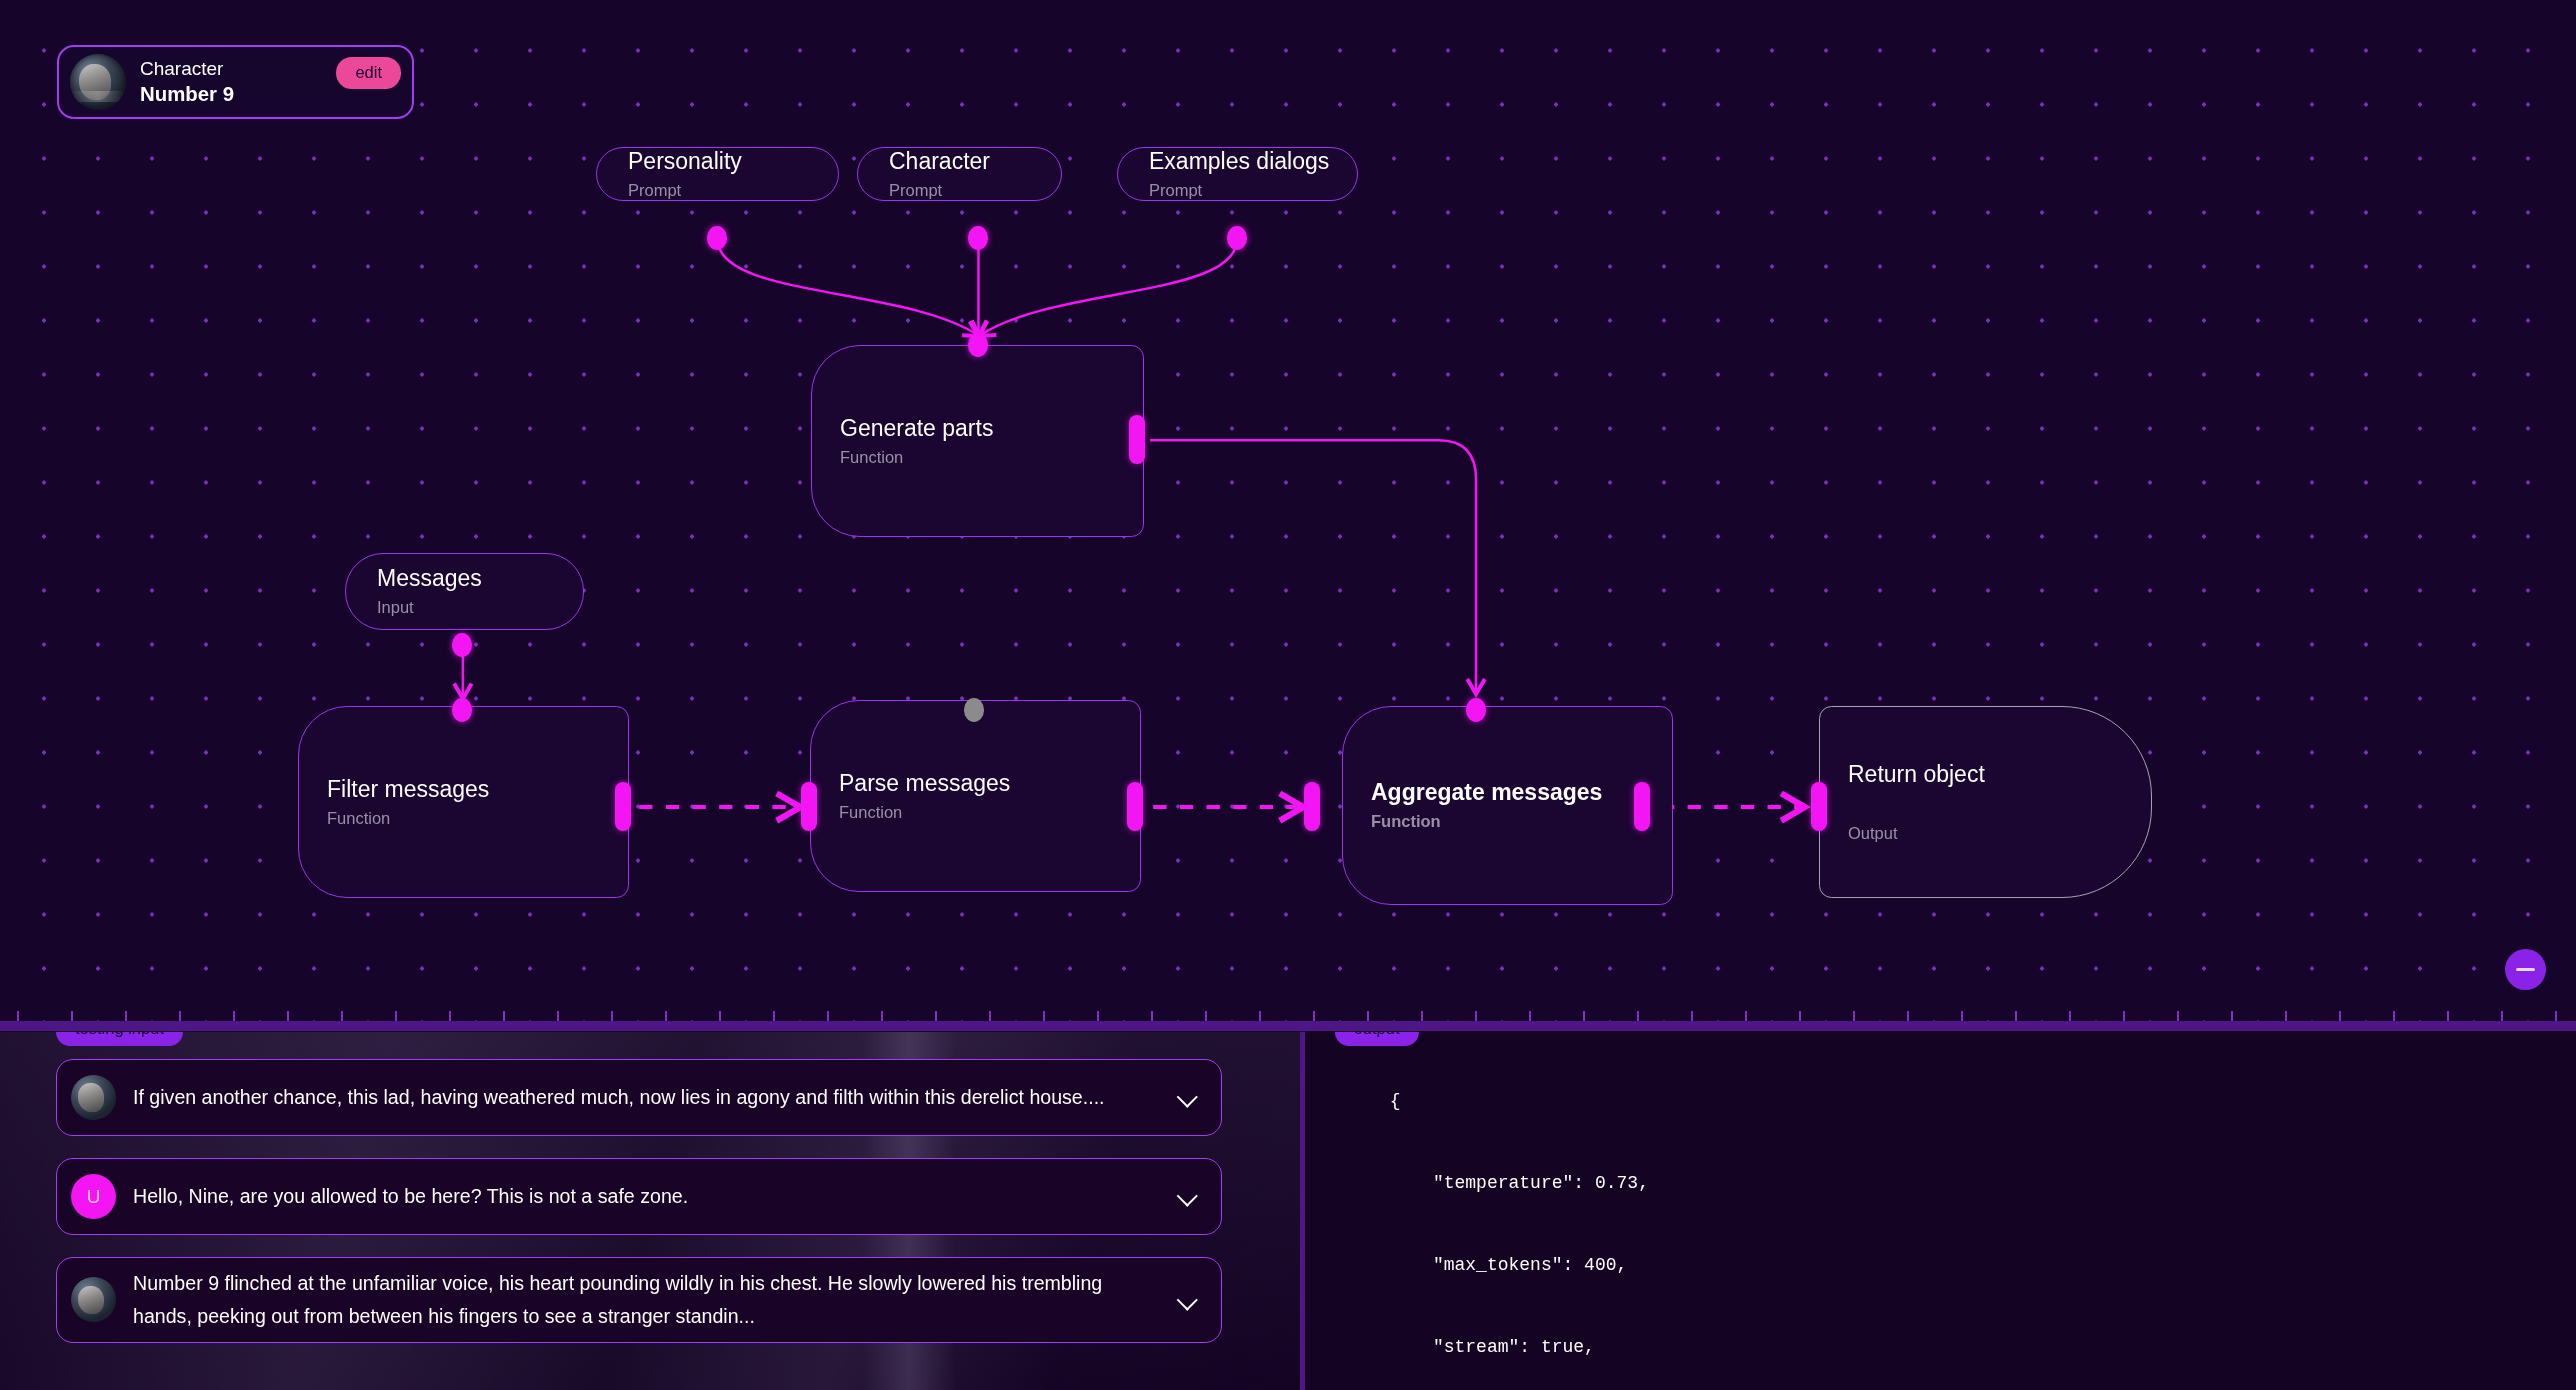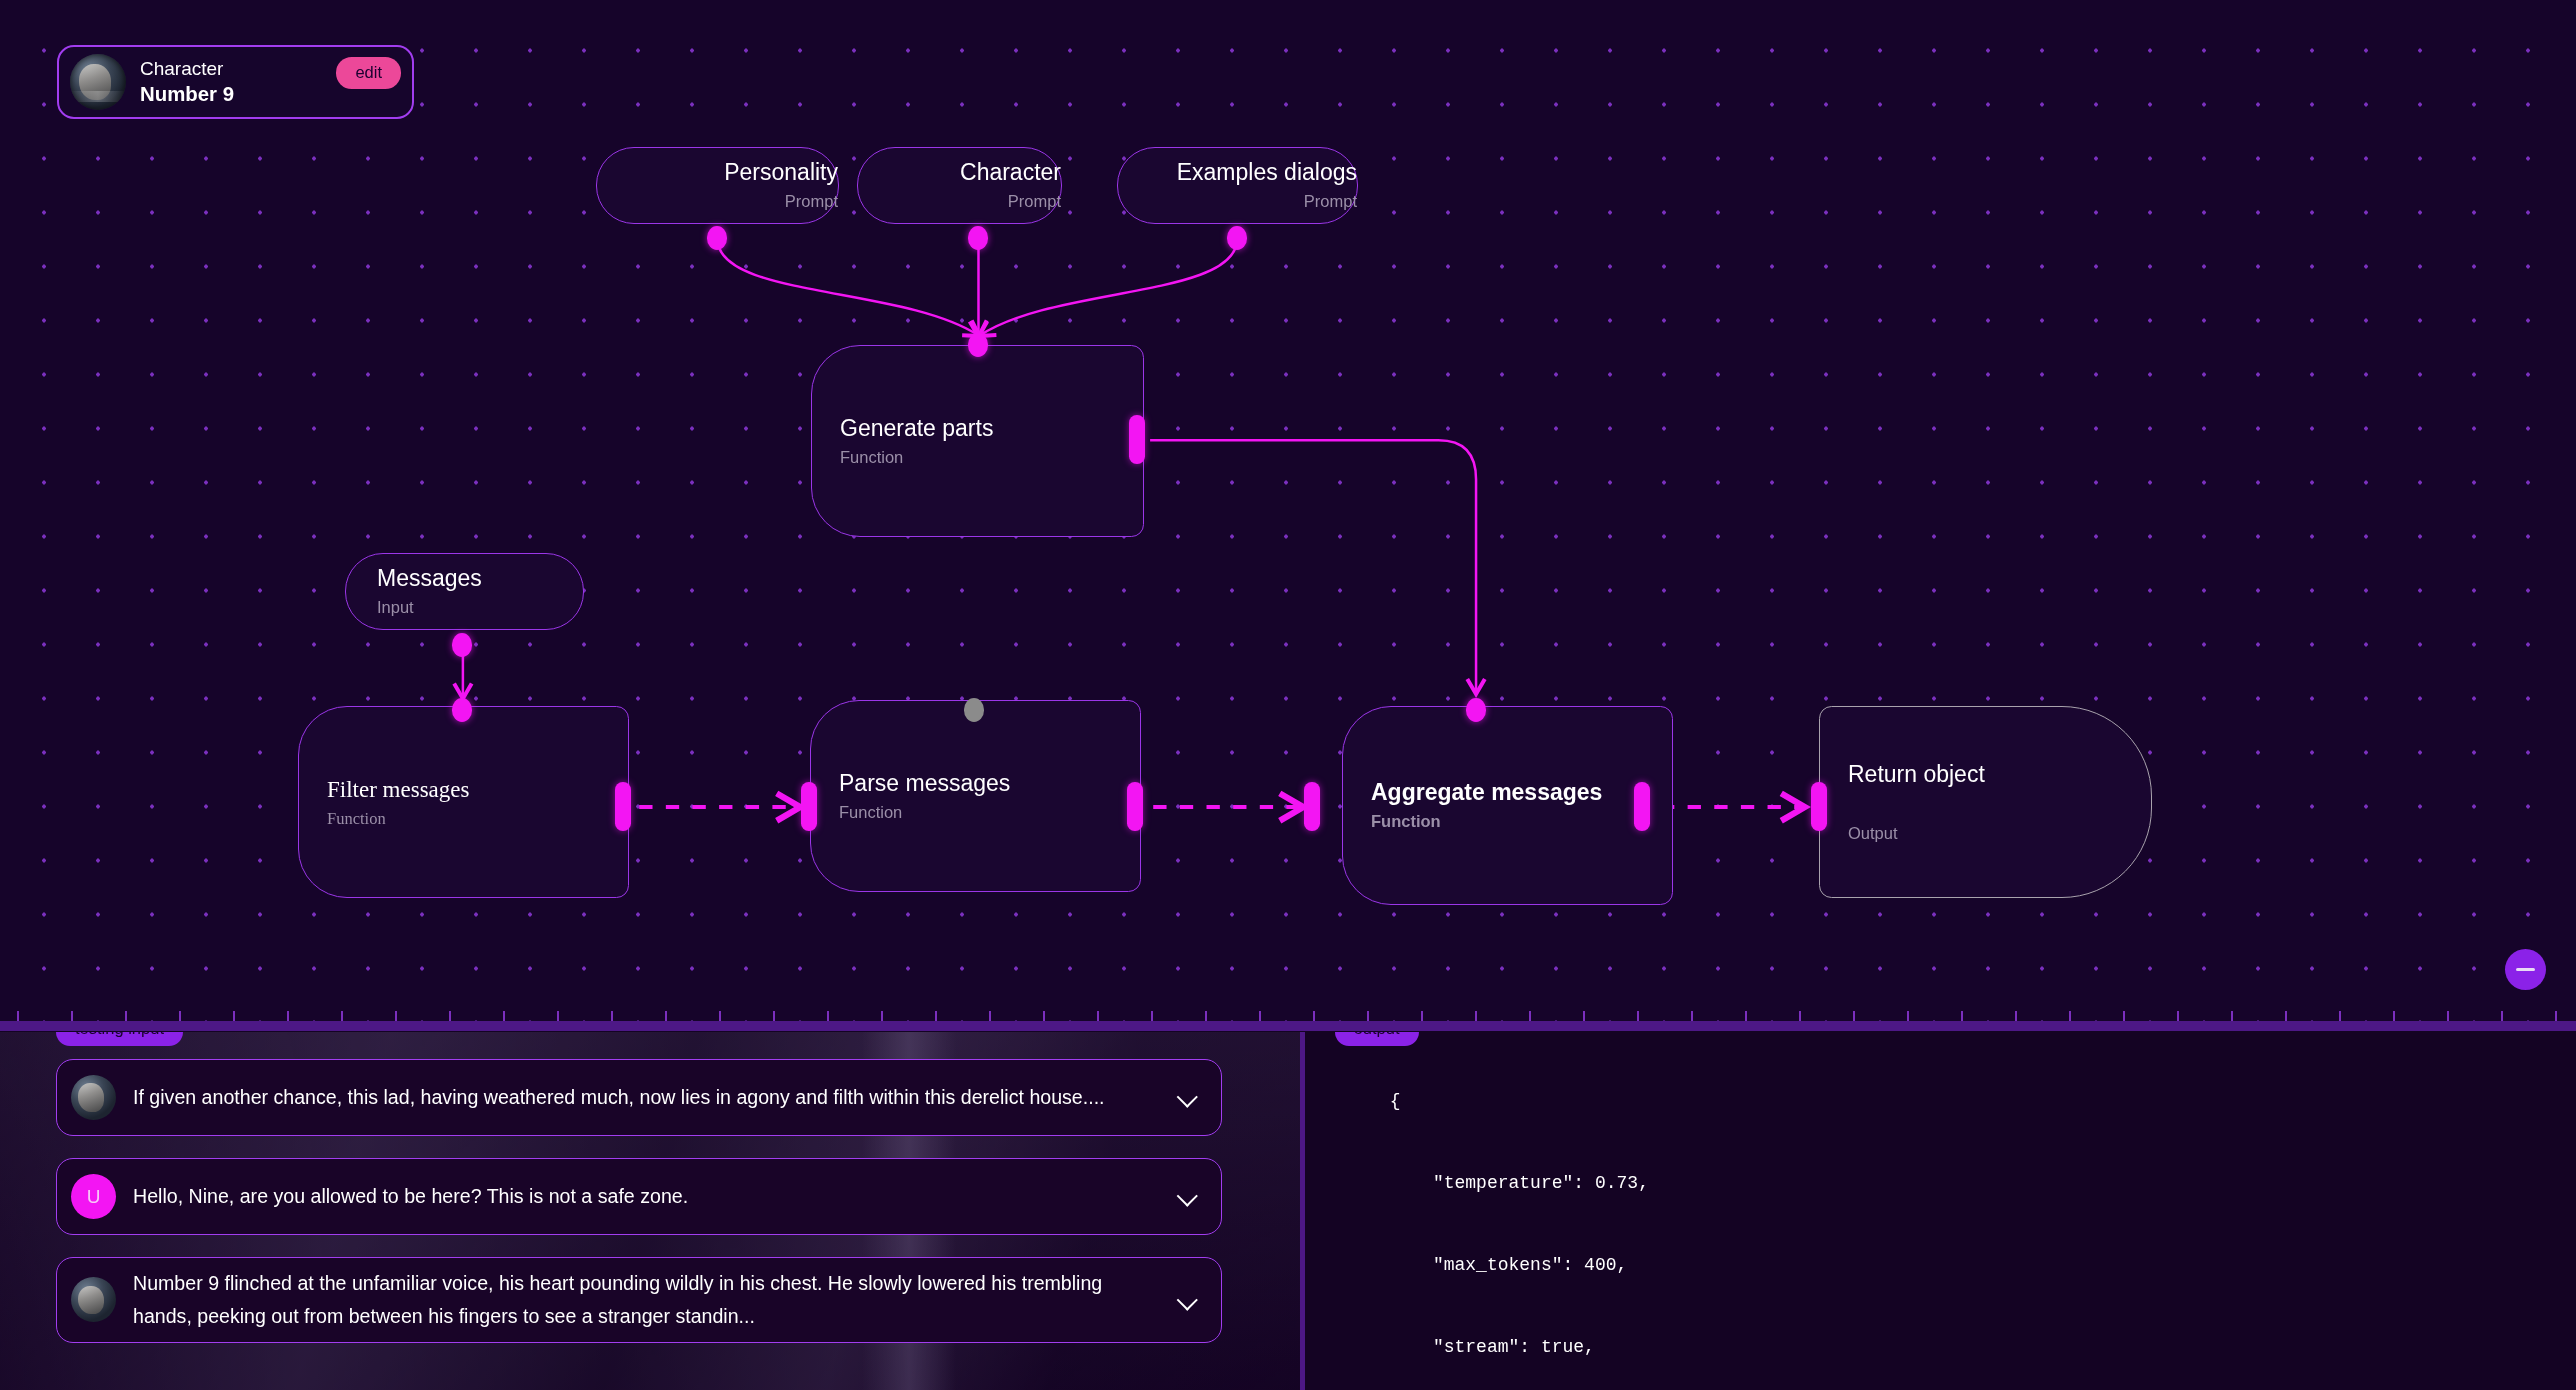--- a/index.html
+++ b/index.html
@@ -71,21 +71,21 @@
     position: absolute;
     background: #1a0630;
     border: 1.7px solid #9b36e8;
     display: flex; flex-direction: column; justify-content: center;
     padding-left: 28px;
   }
   .node.output-node { border-color: #a9a3ad; }
   .node-title { color: #ffffff; font-size: 23px; line-height: 1.3; white-space: nowrap; }
   .node-sub { color: #9b8fa8; font-size: 16.5px; line-height: 1.3; margin-top: 3.1px; }
 
-  .n-prompt { height: 77px; border-radius: 38px; padding-left: 31px; text-align: right; }
+  .n-prompt { height: 54px; border-radius: 38px; padding-left: 31px; }
   .n-io     { height: 77px; border-radius: 38px; padding-left: 31px; }
   .n-fn     { border-radius: 49px 12.5px 12.5px 49px; }
   .n-out    { border-radius: 12.5px 90px 90px 12.5px; gap: 30px; }
 
   
   .port { position: absolute; z-index: 6; }
   .port-top {
     width: 20.4px; height: 23.5px; border-radius: 50%;
     background: #f315f3; box-shadow: 0 0 7px rgba(243,21,243,.65);
   }
@@ -267,21 +267,21 @@
     </div>
     <div class="port port-top" style="left:968px; top:333px;"></div>
     <div class="port port-side" style="left:1129px; top:415px;"></div>
 
     <div class="node n-io" style="left:345px; top:553px; width:239px;">
       <div class="node-title">Messages</div>
       <div class="node-sub">Input</div>
     </div>
     <div class="port port-top" style="left:452px; top:633px;"></div>
 
-    <div class="node n-fn" style="left:298px; top:706px; width:331px; height:192px;font-family:Liberation Serif, serif;">
+    <div class="node n-fn" style="left:298px; top:706px; width:331px; height:192px;">
       <div class="node-title">Filter messages</div>
       <div class="node-sub">Function</div>
     </div>
     <div class="port port-top" style="left:452px; top:698px;"></div>
     <div class="port port-side" style="left:615px; top:782px;"></div>
 
     <div class="node n-fn" style="left:810px; top:700px; width:331px; height:192px;">
       <div class="node-title">Parse messages</div>
       <div class="node-sub">Function</div>
     </div>

